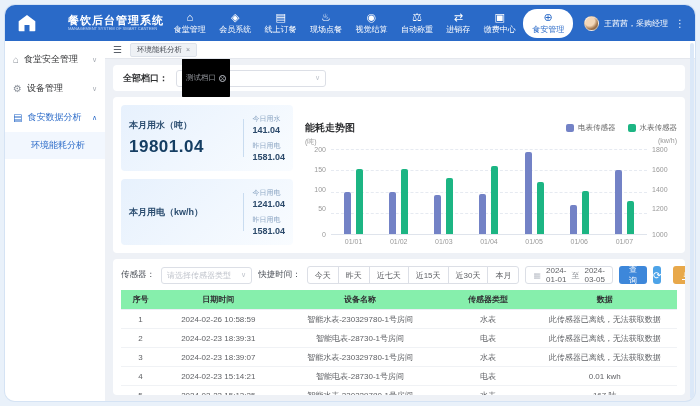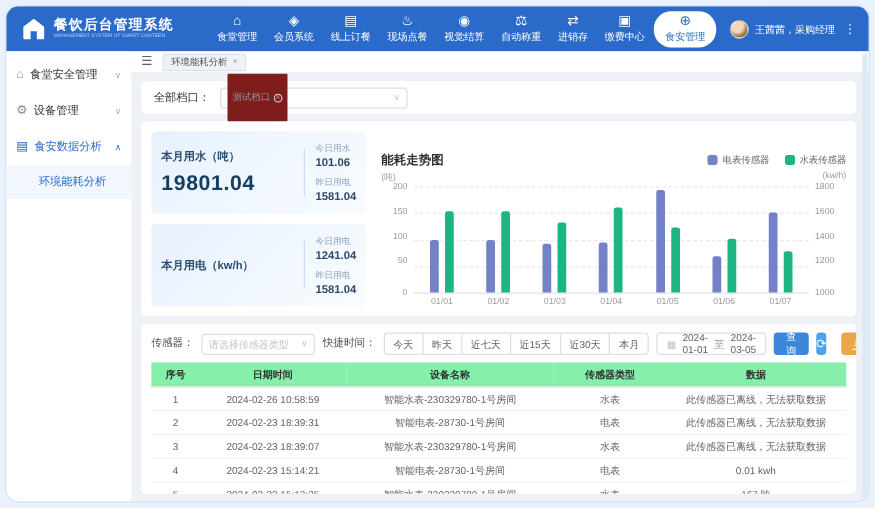--- a/index.html
+++ b/index.html
@@ -5,21 +5,21 @@
   * { margin:0; padding:0; box-sizing:border-box; }
   html,body { width:700px; height:406px; overflow:hidden;
     font-family:"Liberation Sans","DejaVu Sans",sans-serif; background:#e9f1fa; }
   .window { position:absolute; left:5px; top:5px; width:690px; height:396px;
     background:#eef1f6; border-radius:10px; overflow:hidden; box-shadow:0 0 0 1px #d5e3f4; }
 
   
   .topbar { height:36px; background:#2a6ac8; display:flex; align-items:center; padding:0 8px 0 12px; }
   .logo { display:flex; align-items:center; gap:6px; width:150px; }
   .logo svg { width:20px; height:20px; }
-  .logo-txt { color:#fff; line-height:1.1; }
+  .logo-txt { color:#fff; line-height:1.1;margin-left:25px; }
   .logo-title { font-size:11px; font-weight:bold; letter-spacing:1px; }
   .logo-sub { font-size:4.5px; opacity:.65; transform:scale(.9); transform-origin:left; white-space:nowrap; }
   .topnav { flex:1; display:flex; justify-content:space-around; align-items:center; }
   .nav-item { display:flex; flex-direction:column; align-items:center; gap:1px; color:#fff;
     padding:2px 6px; cursor:pointer; }
   .nav-item .nico { font-size:11px; line-height:11px; }
   .nav-item .nlab { font-size:8px; white-space:nowrap; }
   .nav-item.active { background:#fff; border-radius:14px; color:#2a6ac8; padding:3px 9px; }
   .userbox { display:flex; align-items:center; gap:5px; margin-left:10px; color:#fff; }
   .avatar { width:15px; height:15px; border-radius:50%;
@@ -44,25 +44,25 @@
   .fold { font-size:10px; color:#5a6069; cursor:pointer; line-height:1; }
   .tabchip { display:flex; align-items:center; gap:4px; background:#eef1f5; border:1px solid #dde2ea;
     border-radius:2px; font-size:7.5px; color:#4a4f57; padding:1px 6px; cursor:pointer; }
   .tabchip .x { font-size:7px; color:#8a9099; }
 
   .content { flex:1; padding:6px 10px 6px 8px; display:flex; flex-direction:column; gap:6px; overflow:hidden; }
   .card { background:#fff; border-radius:4px; }
 
   
   .filter-card { height:26px; display:flex; align-items:center; gap:8px; padding:0 10px; }
-  .flabel { font-size:9px; color:#303133; font-weight:normal; }
+  .flabel { font-size:9px; color:#303133; font-weight:bold; }
   .select { display:flex; align-items:center; border:1px solid #dcdfe6; border-radius:3px;
     height:17px; padding:0 5px; gap:5px; cursor:pointer; background:#fff; }
   .select.stall { width:150px; }
-  .tag { display:flex; align-items:center; gap:3px; background:#7f1d1d; border-radius:2px;
+  .tag { display:flex; align-items:center; gap:3px; background:#000000; border-radius:2px;
     font-size:7.5px; color:#909399; padding:15px 4px; }
   .tag .tx { font-size:7px; border:1px solid #c0c4cc; border-radius:50%; width:7px; height:7px;
     line-height:6px; text-align:center; color:#909399; cursor:pointer; }
   .select .sp { flex:1; }
   .select .chev { font-size:7px; color:#c0c4cc; }
 
   
   .dash { height:156px; display:flex; gap:12px; padding:8px; }
   .stats-col { width:172px; display:flex; flex-direction:column; gap:8px; flex:none; }
   .stat-card { flex:1; background:linear-gradient(135deg,#e7f1fd 0%,#f9fcff 100%);
@@ -238,21 +238,21 @@
           <div class="stats-col" id="stats-col">
               <div class="stat-card">
                 <div class="stat-left">
                   <div class="stat-title">本月用水（吨）</div>
                   <div class="stat-value">19801.04</div>
                 </div>
                 <div class="stat-div"></div>
                 <div class="stat-right">
                   <div>
                     <div class="mini-label">今日用水</div>
-                    <div class="mini-value">101.06</div>
+                    <div class="mini-value">141.04</div>
                   </div>
                   <div>
                     <div class="mini-label">昨日用电</div>
                     <div class="mini-value">1581.04</div>
                   </div>
                 </div>
               </div>
               <div class="stat-card">
                 <div class="stat-left">
                   <div class="stat-title">本月用电（kw/h）</div>

